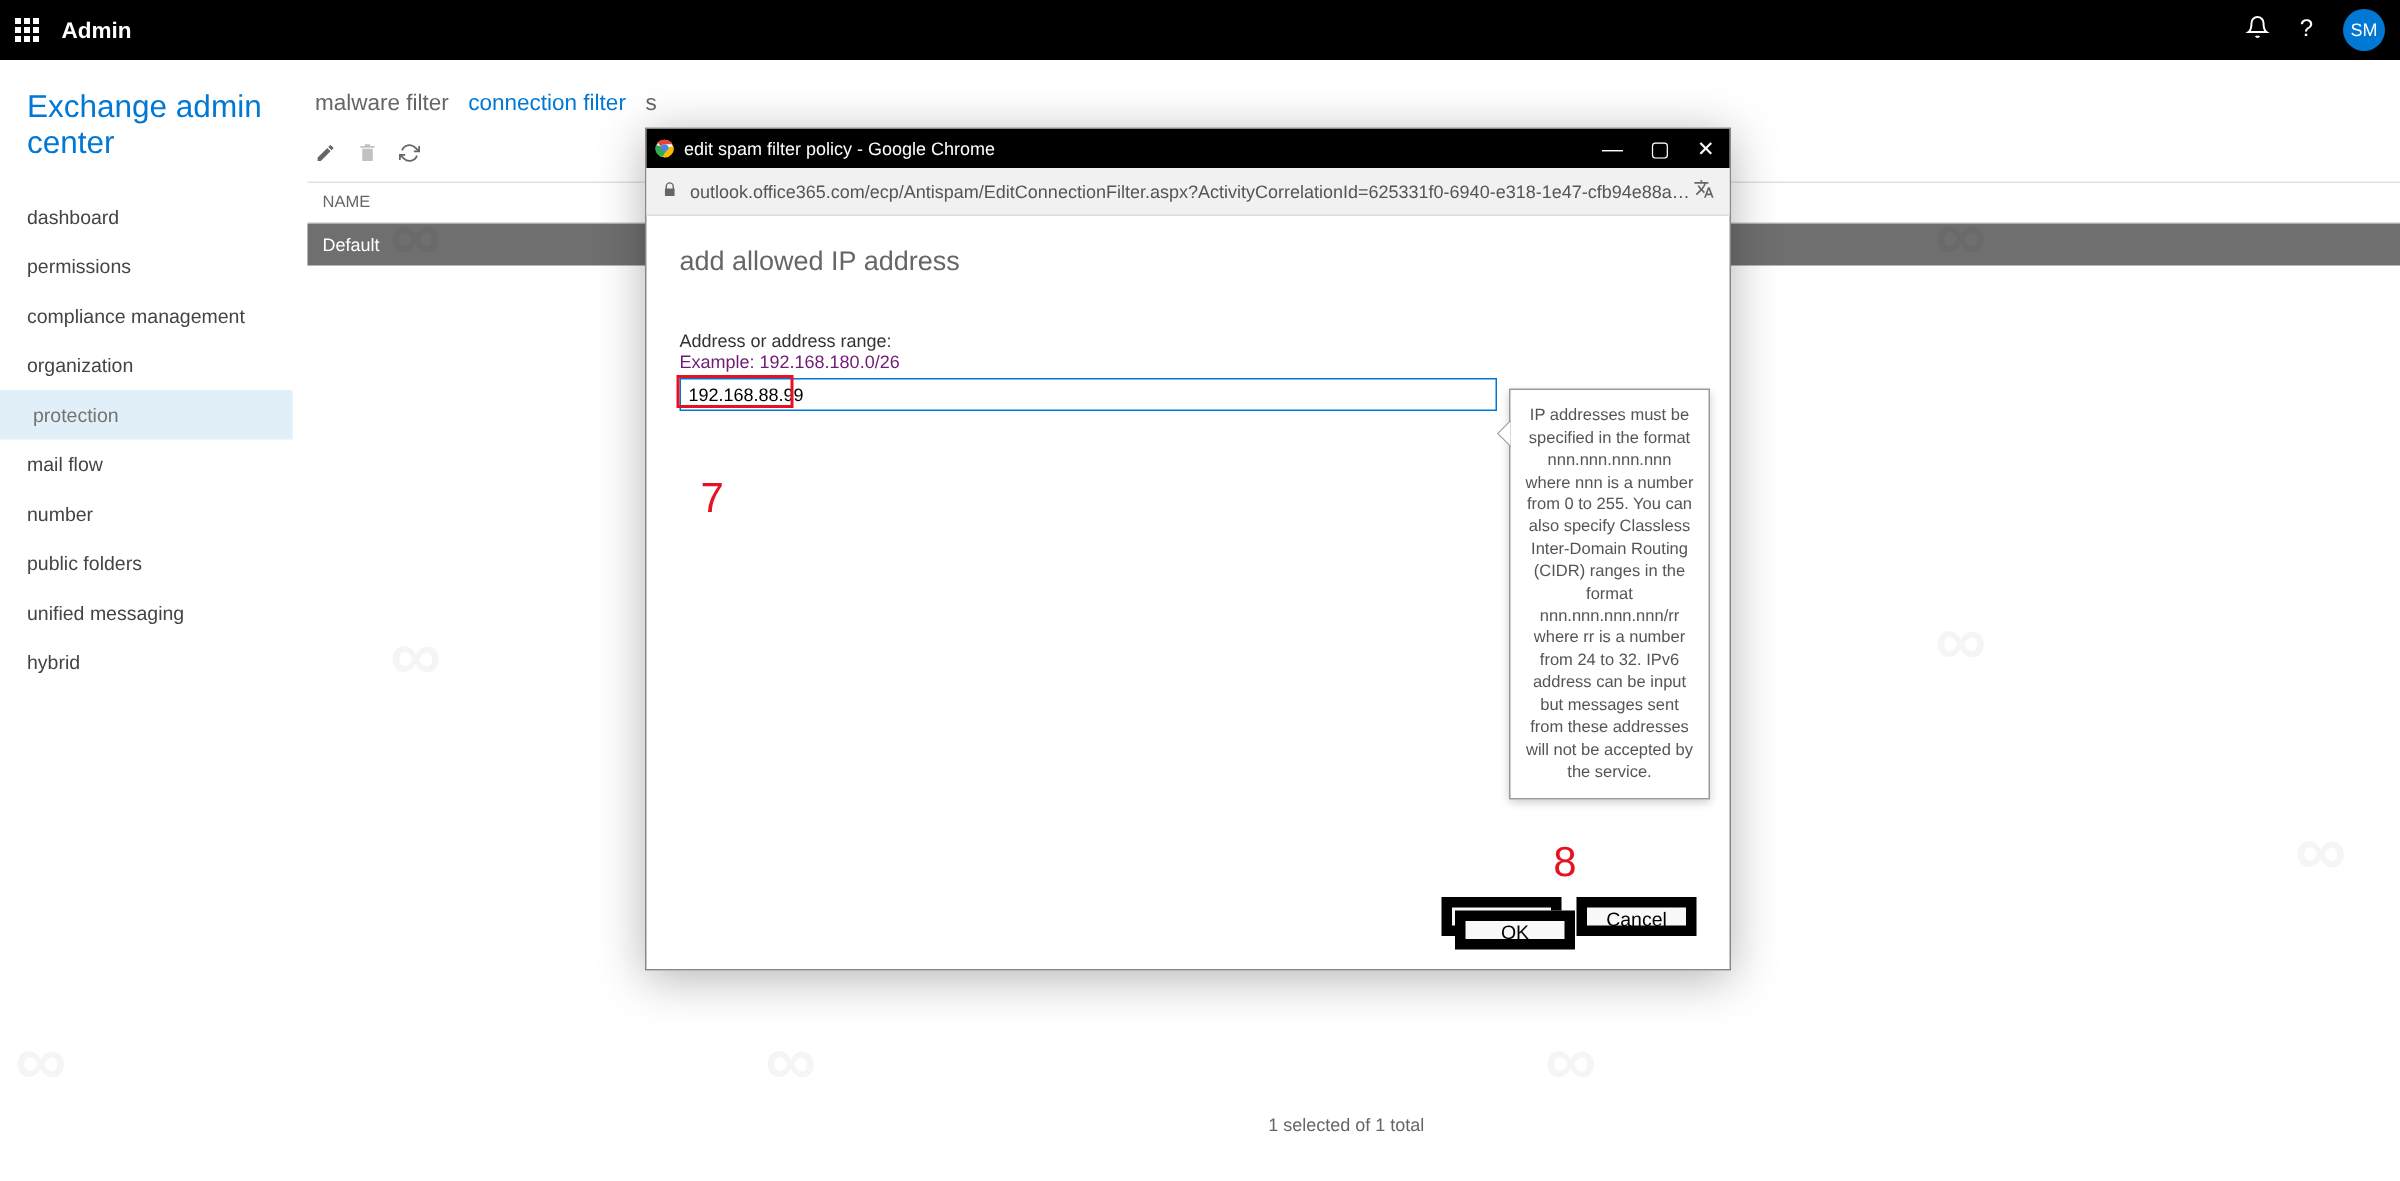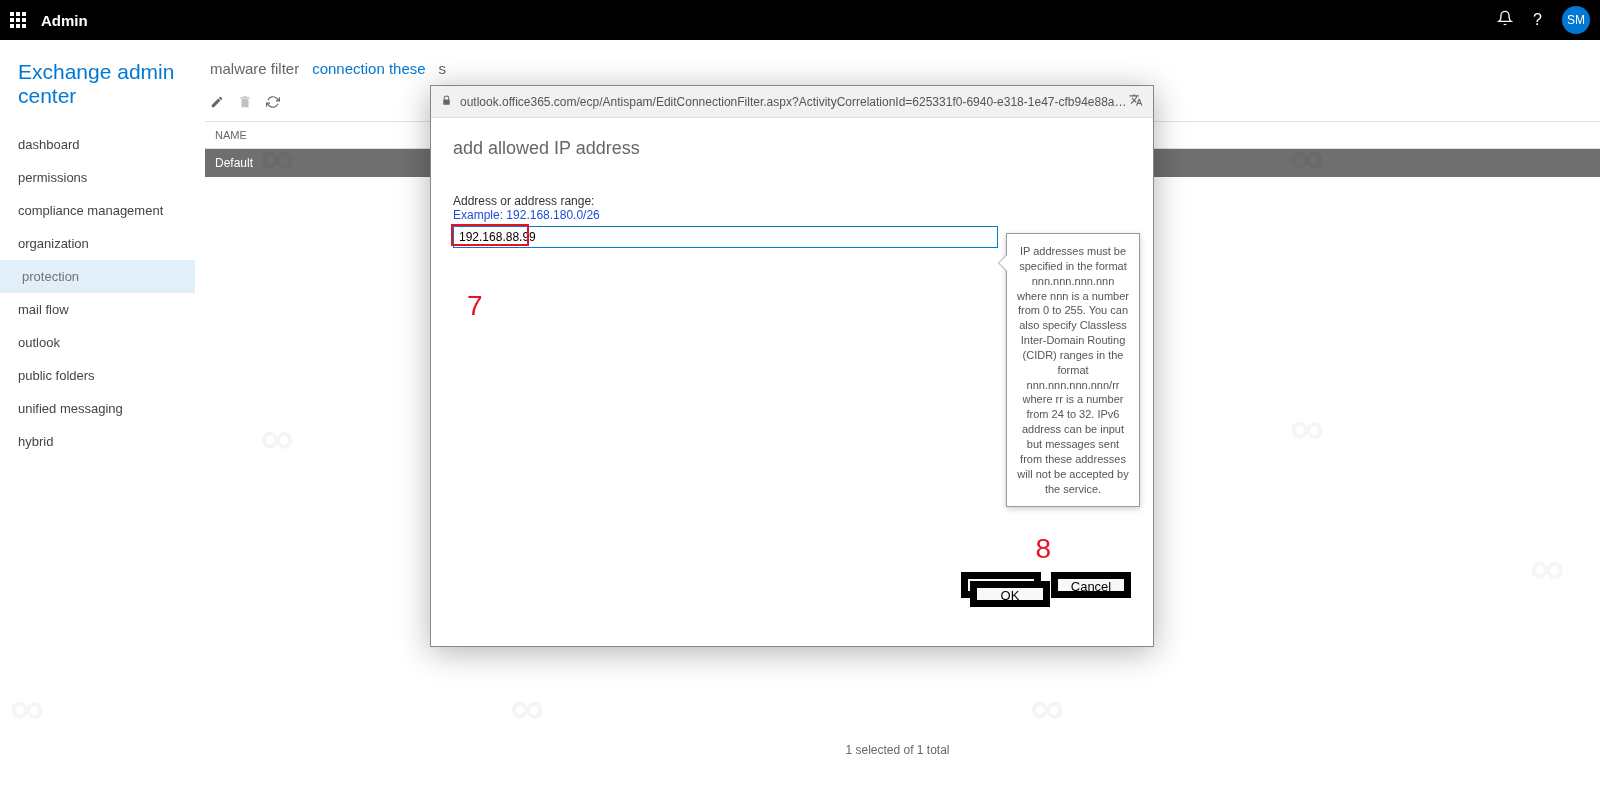--- a/index.html
+++ b/index.html
@@ -44,21 +44,21 @@
     .popup { position: absolute; top: 85px; left: 430px; width: 724px; height: 562px; background: #fff; box-shadow: 0 5px 30px rgba(0,0,0,0.3); border: 1px solid #888; }
     .popup .titlebar { background: #000; color: #fff; height: 26px; display: flex; align-items: center; padding: 0 5px; font-size: 12px; }
     .popup .titlebar .chrome-icon { width: 14px; height: 14px; margin-right: 6px; }
     .popup .titlebar .win-controls { margin-left: auto; display: flex; gap: 18px; padding-right: 5px; font-size: 14px; }
     .popup .addrbar { height: 32px; background: #f1f1f1; display: flex; align-items: center; padding: 0 10px; font-size: 12px; color: #555; border-bottom: 1px solid #ddd; }
     .popup .addrbar .lock { margin-right: 8px; font-size: 11px; }
     .popup .addrbar .translate { margin-left: auto; font-size: 14px; color: #666; }
     .popup .pbody { padding: 20px 22px; position: relative; height: calc(100% - 58px); }
     .popup .ptitle { font-size: 18px; color: #666; font-weight: 300; margin-bottom: 35px; }
     .popup .flabel { font-size: 12px; color: #333; }
-    .popup .fexample { font-size: 12px; color: #1d4ed8; margin-bottom: 4px; }
+    .popup .fexample { font-size: 12px; color: #701a75; margin-bottom: 4px; }
     .popup .ipinput { width: 545px; height: 22px; border: 1px solid #0078d4; padding: 2px 5px; font-size: 12px; }
     .popup .red-box { border: 2px solid #e81123; padding: 0 2px; display: inline-block; }
     .popup .red-box.btn { padding: 2px; }
 
     .popup .callout { position: absolute; top: 115px; right: 13px; width: 134px; background: #fff; border: 1px solid #999; box-shadow: 0 2px 6px rgba(0,0,0,0.2); padding: 10px; font-size: 11px; color: #555; line-height: 1.35; text-align: center; }
     .popup .callout::before { content: ""; position: absolute; left: -9px; top: 20px; border: 9px solid transparent; border-right-color: #999; border-left: none; }
     .popup .callout::after { content: ""; position: absolute; left: -8px; top: 21px; border: 8px solid transparent; border-right-color: #fff; border-left: none; }
 
     .popup .anno { position: absolute; font-size: 28px; color: #e81123; font-weight: 400; font-family: Arial; }
     .popup .buttons { position: absolute; bottom: 22px; right: 22px; display: flex; gap: 10px; }
@@ -96,30 +96,30 @@
 <div class="main-wrap">
 
   <div class="sidebar">
     <div class="brand">Exchange admin center</div>
     <div class="nav-item">dashboard</div>
     <div class="nav-item">permissions</div>
     <div class="nav-item">compliance management</div>
     <div class="nav-item">organization</div>
     <div class="nav-item active">protection</div>
     <div class="nav-item">mail flow</div>
-    <div class="nav-item">outlook</div>
+    <div class="nav-item">number</div>
     <div class="nav-item">public folders</div>
     <div class="nav-item">unified messaging</div>
     <div class="nav-item">hybrid</div>
   </div>
 
   <div class="content" style="position:relative;">
     <div class="tabs">
       <span class="tab">malware filter</span>
-      <span class="tab active">connection these</span>
+      <span class="tab active">connection filter</span>
       <span class="tab">s</span>
     </div>
     <div class="toolbar">
       <span class="ticon">
         <svg width="14" height="14" viewBox="0 0 24 24" fill="#666">
             <path d="M3 17.25V21h3.75L17.8 9.94l-3.75-3.75L3 17.25zM20.7 7.04a1 1 0 0 0 0-1.41l-2.34-2.34a1 1 0 0 0-1.41 0L15.13 5.1l3.75 3.75 1.82-1.81z"></path>
           </svg>
       </span>
       <span class="ticon" style="opacity:.4;">
         <svg width="14" height="14" viewBox="0 0 24 24" fill="#666">
@@ -143,20 +143,35 @@
 <div class="wm" style="top:130px; left:260px;">∞</div>
 <div class="wm" style="top:410px; left:260px;">∞</div>
 <div class="wm" style="top:680px; left:10px;">∞</div>
 <div class="wm" style="top:680px; left:510px;">∞</div>
 <div class="wm" style="top:130px; left:1290px;">∞</div>
 <div class="wm" style="top:400px; left:1290px;">∞</div>
 <div class="wm" style="top:540px; left:1530px;">∞</div>
 <div class="wm" style="top:680px; left:1030px;">∞</div>
 
 <div class="popup">
+  <div class="titlebar">
+    <svg class="chrome-icon" viewBox="0 0 24 24">
+      <circle cx="12" cy="12" r="10" fill="#fff"></circle>
+      <circle cx="12" cy="12" r="5" fill="#4285f4"></circle>
+      <path d="M12 2a10 10 0 0 1 8.7 5H12a5 5 0 0 0-4.3 2.5L4 4.9A10 10 0 0 1 12 2z" fill="#ea4335"></path>
+      <path d="M2.3 8A10 10 0 0 0 10 21.8l4.3-7.4A5 5 0 0 1 7.7 9.5z" fill="#34a853"></path>
+      <path d="M21.7 8A10 10 0 0 1 10 21.8l4.3-7.4A5 5 0 0 0 17 12a5 5 0 0 0-.4-2H22z" fill="#fbbc05"></path>
+    </svg>
+    <span>edit spam filter policy - Google Chrome</span>
+    <div class="win-controls">
+      <span>—</span>
+      <span>▢</span>
+      <span>✕</span>
+    </div>
+  </div>
   <div class="addrbar">
     <span class="lock">
       <svg width="11" height="11" viewBox="0 0 24 24" fill="#666">
           <path d="M6 10V7a6 6 0 1 1 12 0v3h1v11H5V10h1zm2 0h8V7a4 4 0 1 0-8 0v3z"></path>
         </svg>
     </span>
     <span style="overflow:hidden; text-overflow:ellipsis; white-space:nowrap; flex:1;">outlook.office365.com/ecp/Antispam/EditConnectionFilter.aspx?ActivityCorrelationId=625331f0-6940-e318-1e47-cfb94e88a554&amp;r...</span>
     <span class="translate">
       <svg width="14" height="14" viewBox="0 0 24 24" fill="#666">
           <path d="M12.9 15l-2.6-2.5.03-.03A18 18 0 0 0 14.1 6H17V4h-7V2H8v2H1v2h11.2a16 16 0 0 1-3.2 5.4A16 16 0 0 1 6.7 8H4.6a18 18 0 0 0 3 4.6L2.5 17.6 4 19l5-5 3.1 3.1.8-2zm5.6-5h-2l-4.5 12h2l1.1-3h4.8l1.1 3h2l-4.5-12zm-2.6 7l1.6-4.3 1.6 4.3h-3.2z"></path>

